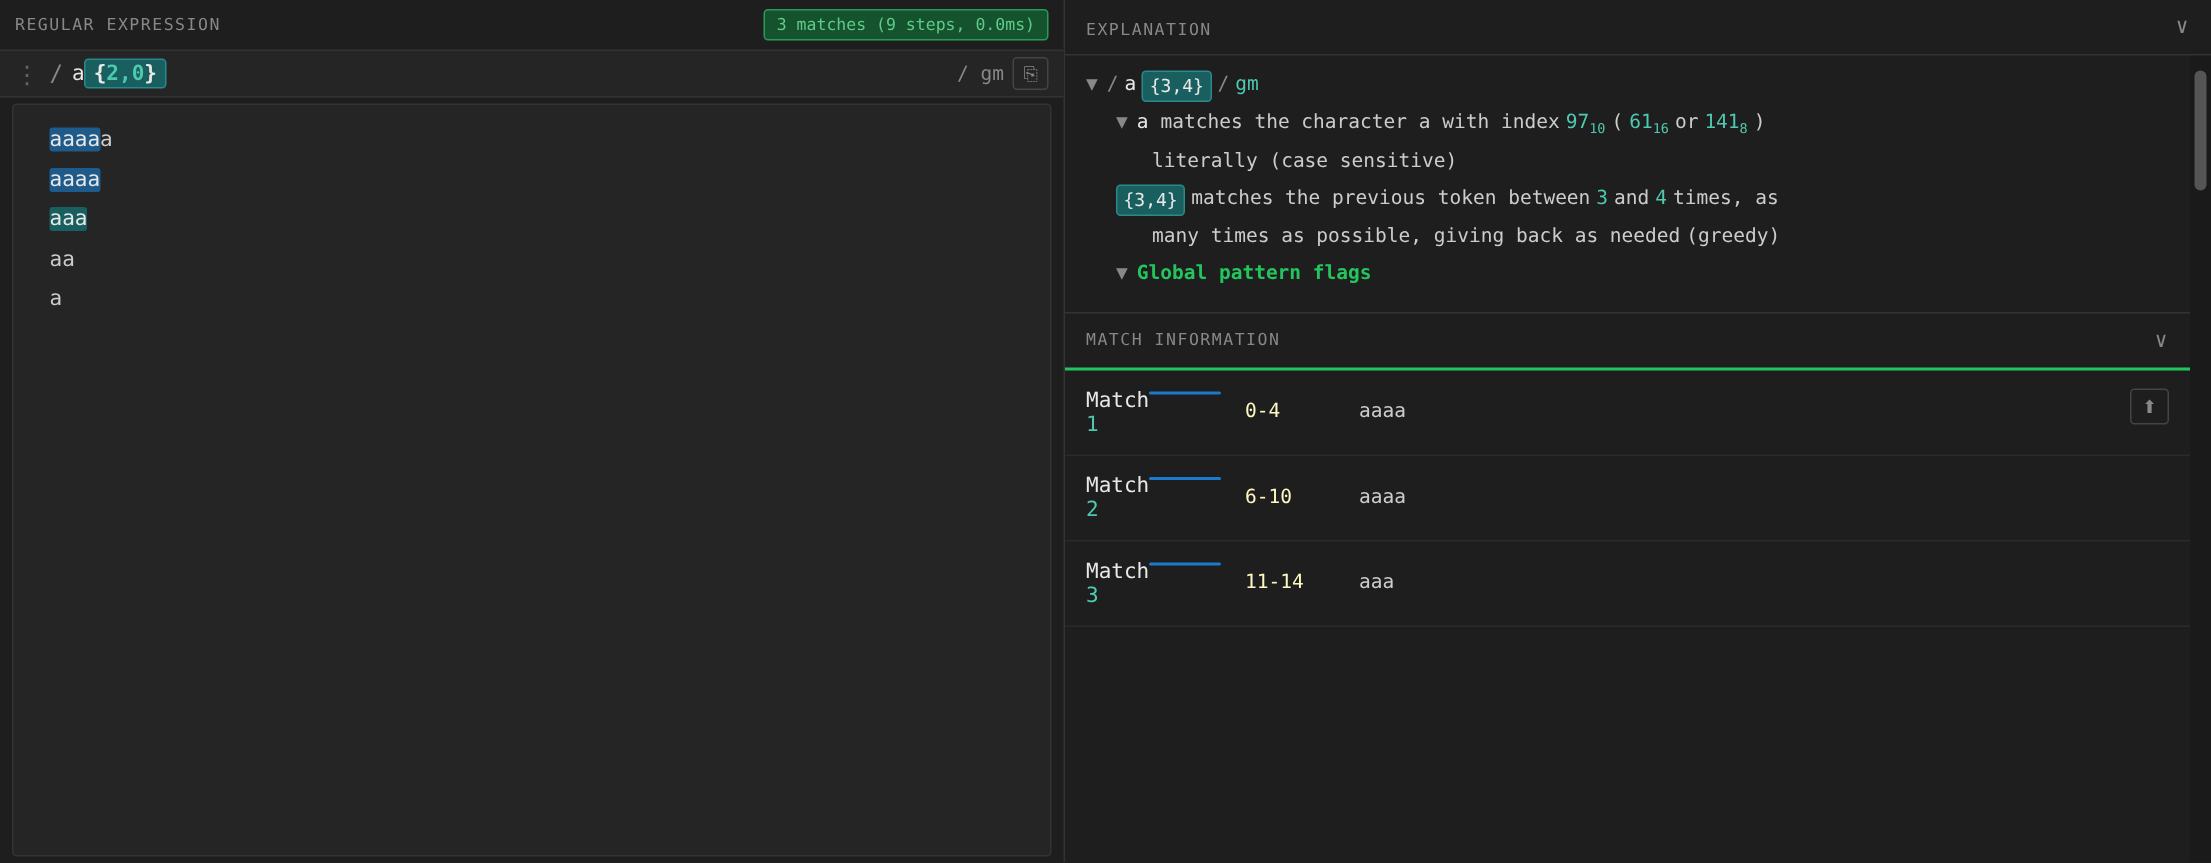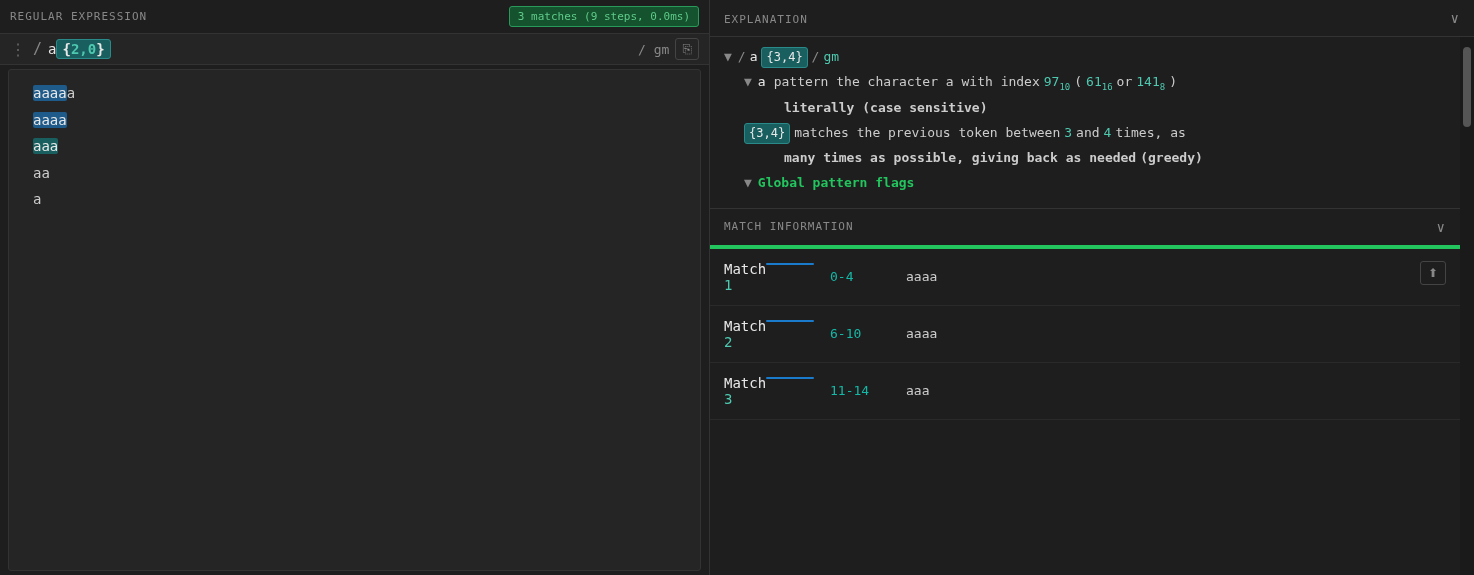--- a/index.html
+++ b/index.html
@@ -167,34 +167,34 @@
       padding: 0 4px;
       color: #e8e8e8;
       font-size: 12px;
     }
     .exp-slash { color: #888; }
     .exp-flags { color: #4ec9b0; }
     .exp-text { color: #ccc; line-height: 1.6; }
     .exp-bold { font-weight: bold; color: #22c55e; }
     .exp-num-green { color: #4ec9b0; }
     .exp-indent-1 { margin-left: 20px; }
-    .exp-indent-2 { margin-left: 60px; font-weight: bold; }
+    .exp-indent-2 { margin-left: 44px; }
     .sub { font-size: 9px; vertical-align: sub; }
 
     
     .match-info-header {
       padding: 10px 14px;
       font-size: 11px;
       letter-spacing: 1px;
       color: #888;
       text-transform: uppercase;
       display: flex;
       align-items: center;
       justify-content: space-between;
-      border-bottom: 4px solid #22c55e;
+      border-bottom: 2px solid #22c55e;
     }
     .match-list {
       overflow-y: auto;
       flex: 1;
     }
     .match-item {
       padding: 12px 14px;
       border-bottom: 1px solid #2a2a2a;
       display: flex;
       align-items: center;
@@ -207,21 +207,21 @@
       min-width: 90px;
     }
     .match-underline {
       height: 2px;
       background: #1a7acc;
       width: 100%;
       margin-top: 2px;
       border-radius: 1px;
     }
     .match-range {
-      color: #14b8a6;
+      color: #fef9c3;
       font-size: 13px;
       min-width: 60px;
     }
     .match-value {
       color: #ccc;
       font-size: 13px;
     }
     .share-btn {
       margin-left: auto;
       background: transparent;
@@ -306,21 +306,21 @@
           <span class="exp-slash">/</span>
           <span style="color:#e8e8e8;">a</span>
             <span class="exp-token-highlight">{3,4}</span>
           <span class="exp-slash">/</span>
           <span class="exp-flags">gm</span>
         </div>
 
         <div class="exp-line exp-indent-1">
           <span class="exp-arrow">▼</span>
           <span style="color:#e8e8e8; margin-right:4px;">a</span>
-          <span class="exp-text">pattern the character a with index</span>
+          <span class="exp-text">matches the character a with index</span>
           <span class="exp-num-green">97<span class="sub">10</span></span>
           <span class="exp-text">(</span>
           <span class="exp-num-green">61<span class="sub">16</span></span>
           <span class="exp-text">or</span>
           <span class="exp-num-green">141<span class="sub">8</span></span>
           <span class="exp-text">)</span>
         </div>
 
         <div class="exp-line exp-indent-2">
           <span class="exp-text">literally (case sensitive)</span>

